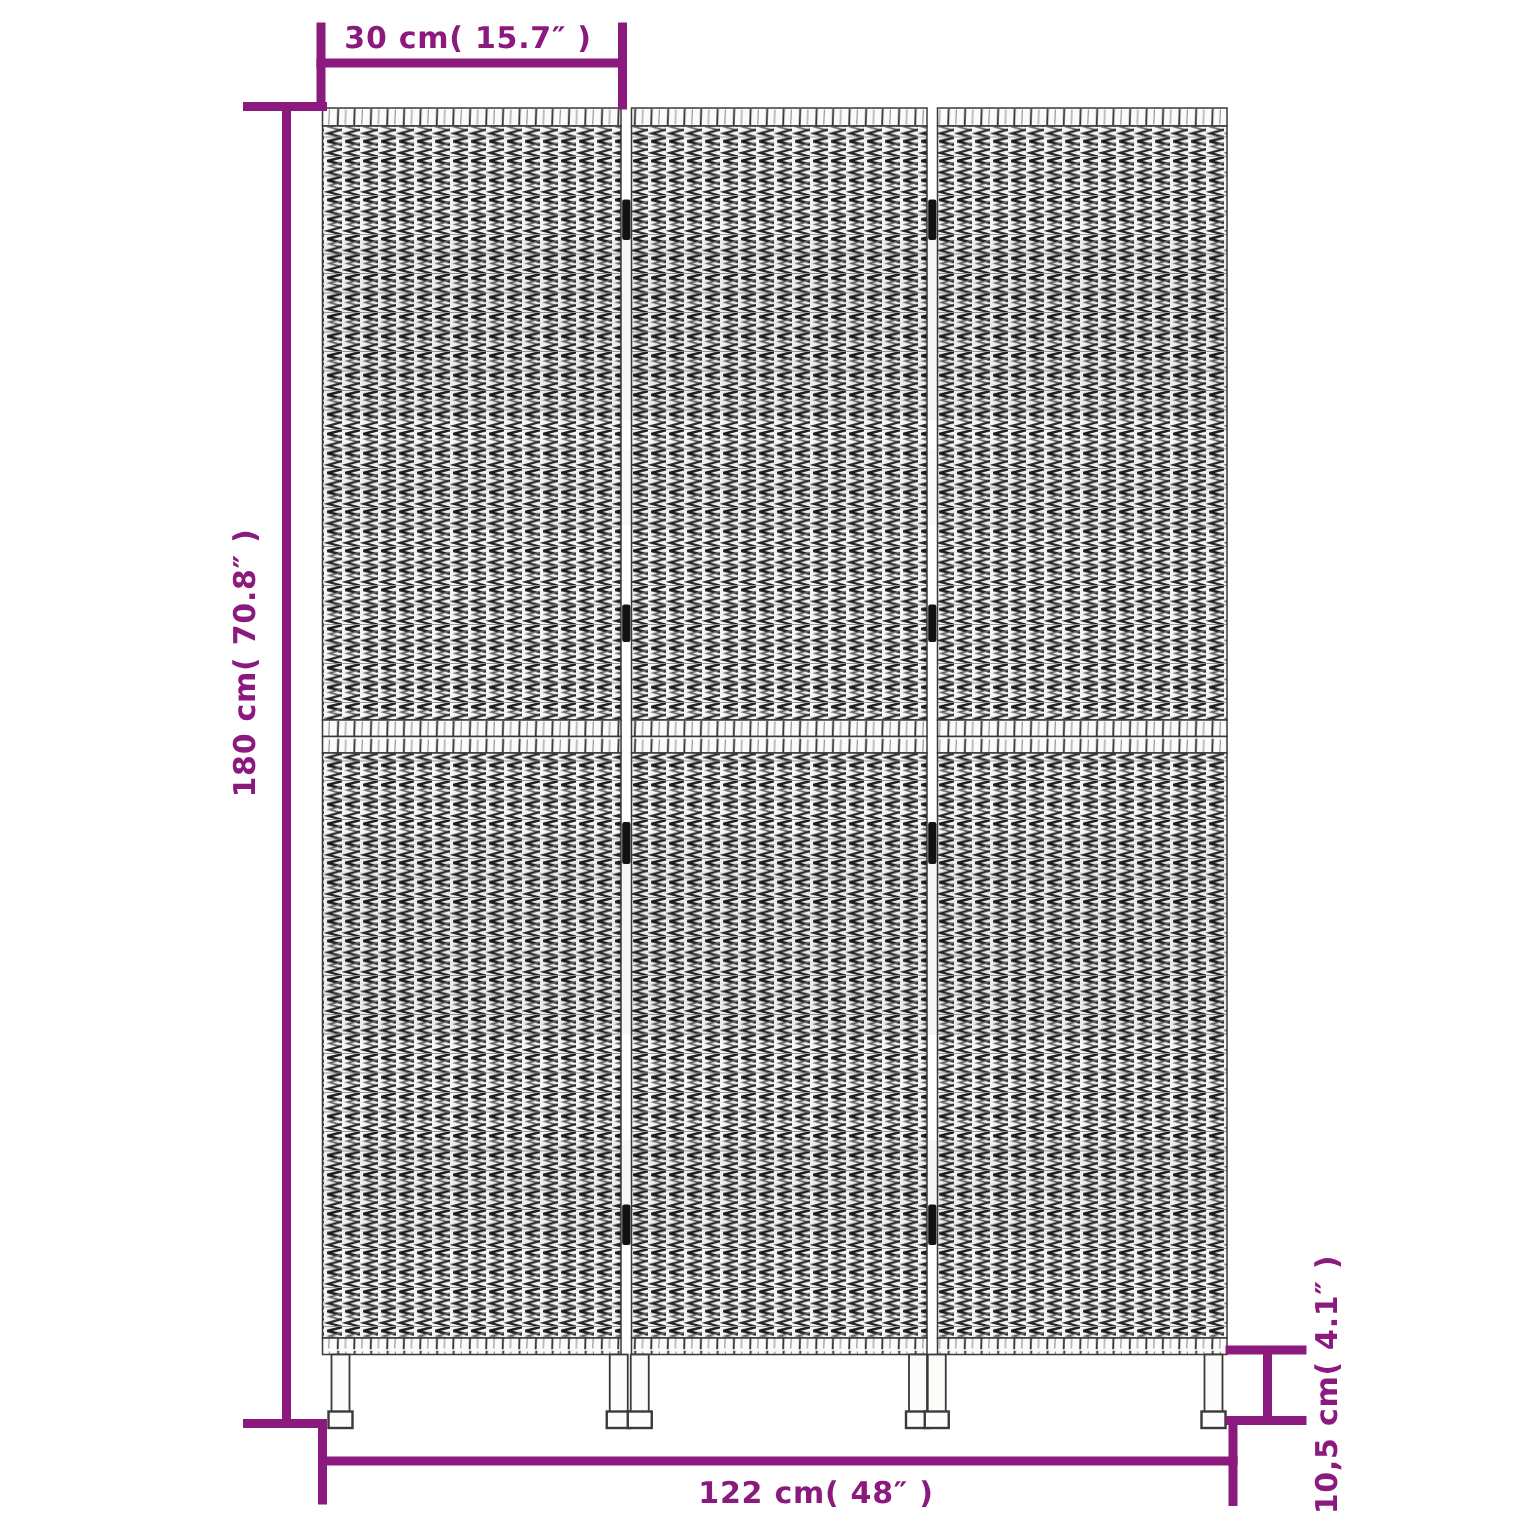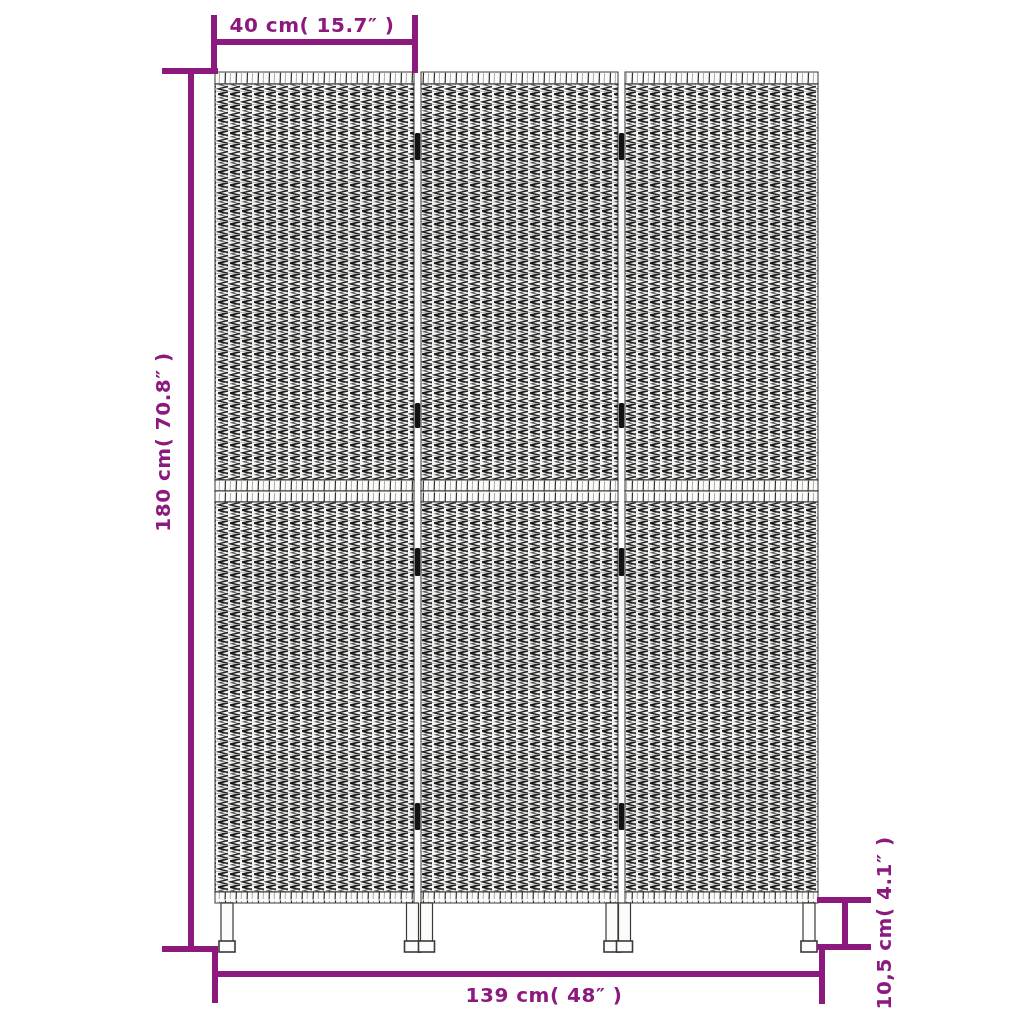--- a/index.html
+++ b/index.html
@@ -93,30 +93,30 @@
       <rect x="618.5" y="903" width="12" height="39" stroke-width="1.2"></rect>
       <rect x="616.5" y="941" width="16" height="11" stroke-width="1.6"></rect>
       <rect x="803" y="903" width="12" height="39" stroke-width="1.2"></rect>
       <rect x="801" y="941" width="16" height="11" stroke-width="1.6"></rect>
     </g>
   </svg>
 
   <div class="dim" style="left:211px;top:39px;width:207px;height:6px;"></div>
   <div class="dim" style="left:211px;top:15px;width:6px;height:58px;"></div>
   <div class="dim" style="left:412px;top:15px;width:6px;height:58px;"></div>
-  <div class="dim-label center" style="left:312px;top:25px;">40 cm( 15.7″ )</div>
+  <div class="dim-label center" style="left:312px;top:25px;">30 cm( 15.7″ )</div>
 
   <div class="dim" style="left:188px;top:70px;width:6px;height:882px;"></div>
   <div class="dim" style="left:162px;top:68px;width:56px;height:6px;"></div>
   <div class="dim" style="left:162px;top:946px;width:56px;height:6px;"></div>
   <div class="dim-label rot" style="left:163px;top:442px;">180 cm( 70.8″ )</div>
 
   <div class="dim" style="left:212px;top:971px;width:613px;height:6px;"></div>
   <div class="dim" style="left:212px;top:948px;width:6px;height:55px;"></div>
   <div class="dim" style="left:819px;top:946px;width:6px;height:58px;"></div>
-  <div class="dim-label center" style="left:544px;top:995px;">139 cm( 48″ )</div>
+  <div class="dim-label center" style="left:544px;top:995px;">122 cm( 48″ )</div>
 
   <div class="dim" style="left:842px;top:900px;width:6px;height:47px;"></div>
   <div class="dim" style="left:817px;top:897px;width:54px;height:6px;"></div>
   <div class="dim" style="left:817px;top:944px;width:54px;height:6px;"></div>
   <div class="dim-label rot" style="left:884px;top:923px;">10,5 cm( 4.1″ )</div>
 
 </div>
 
 </body></html>

